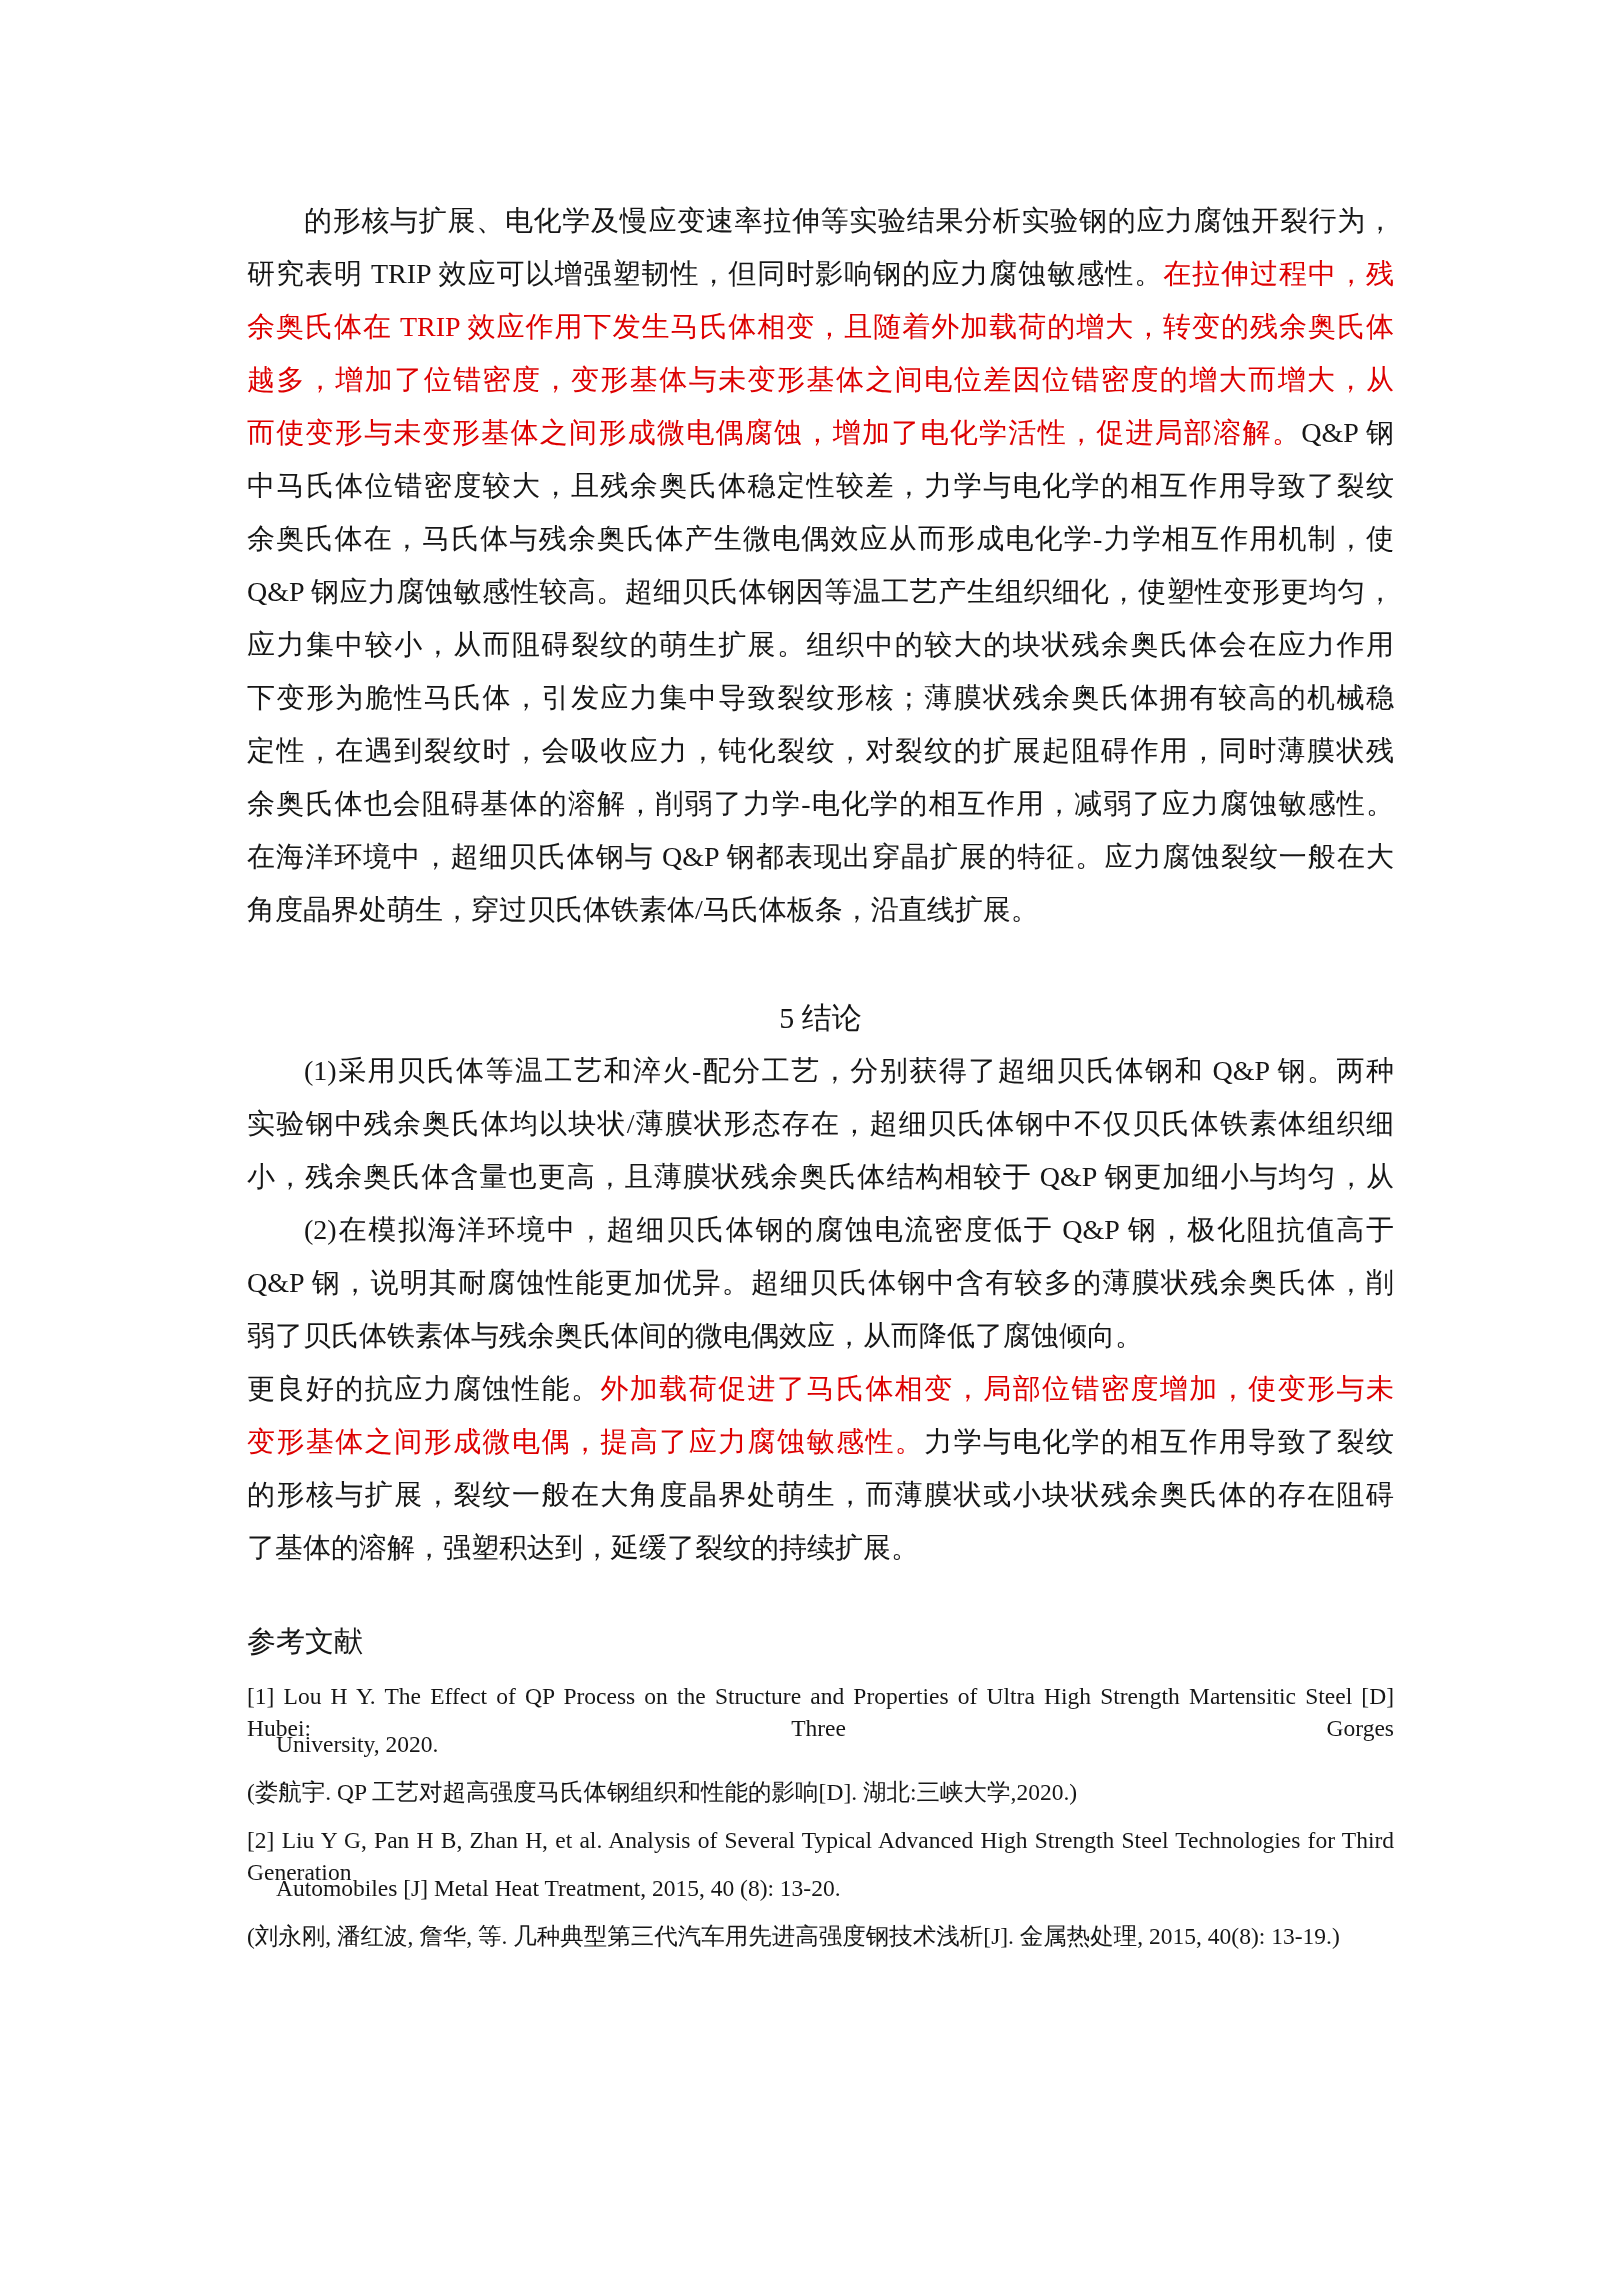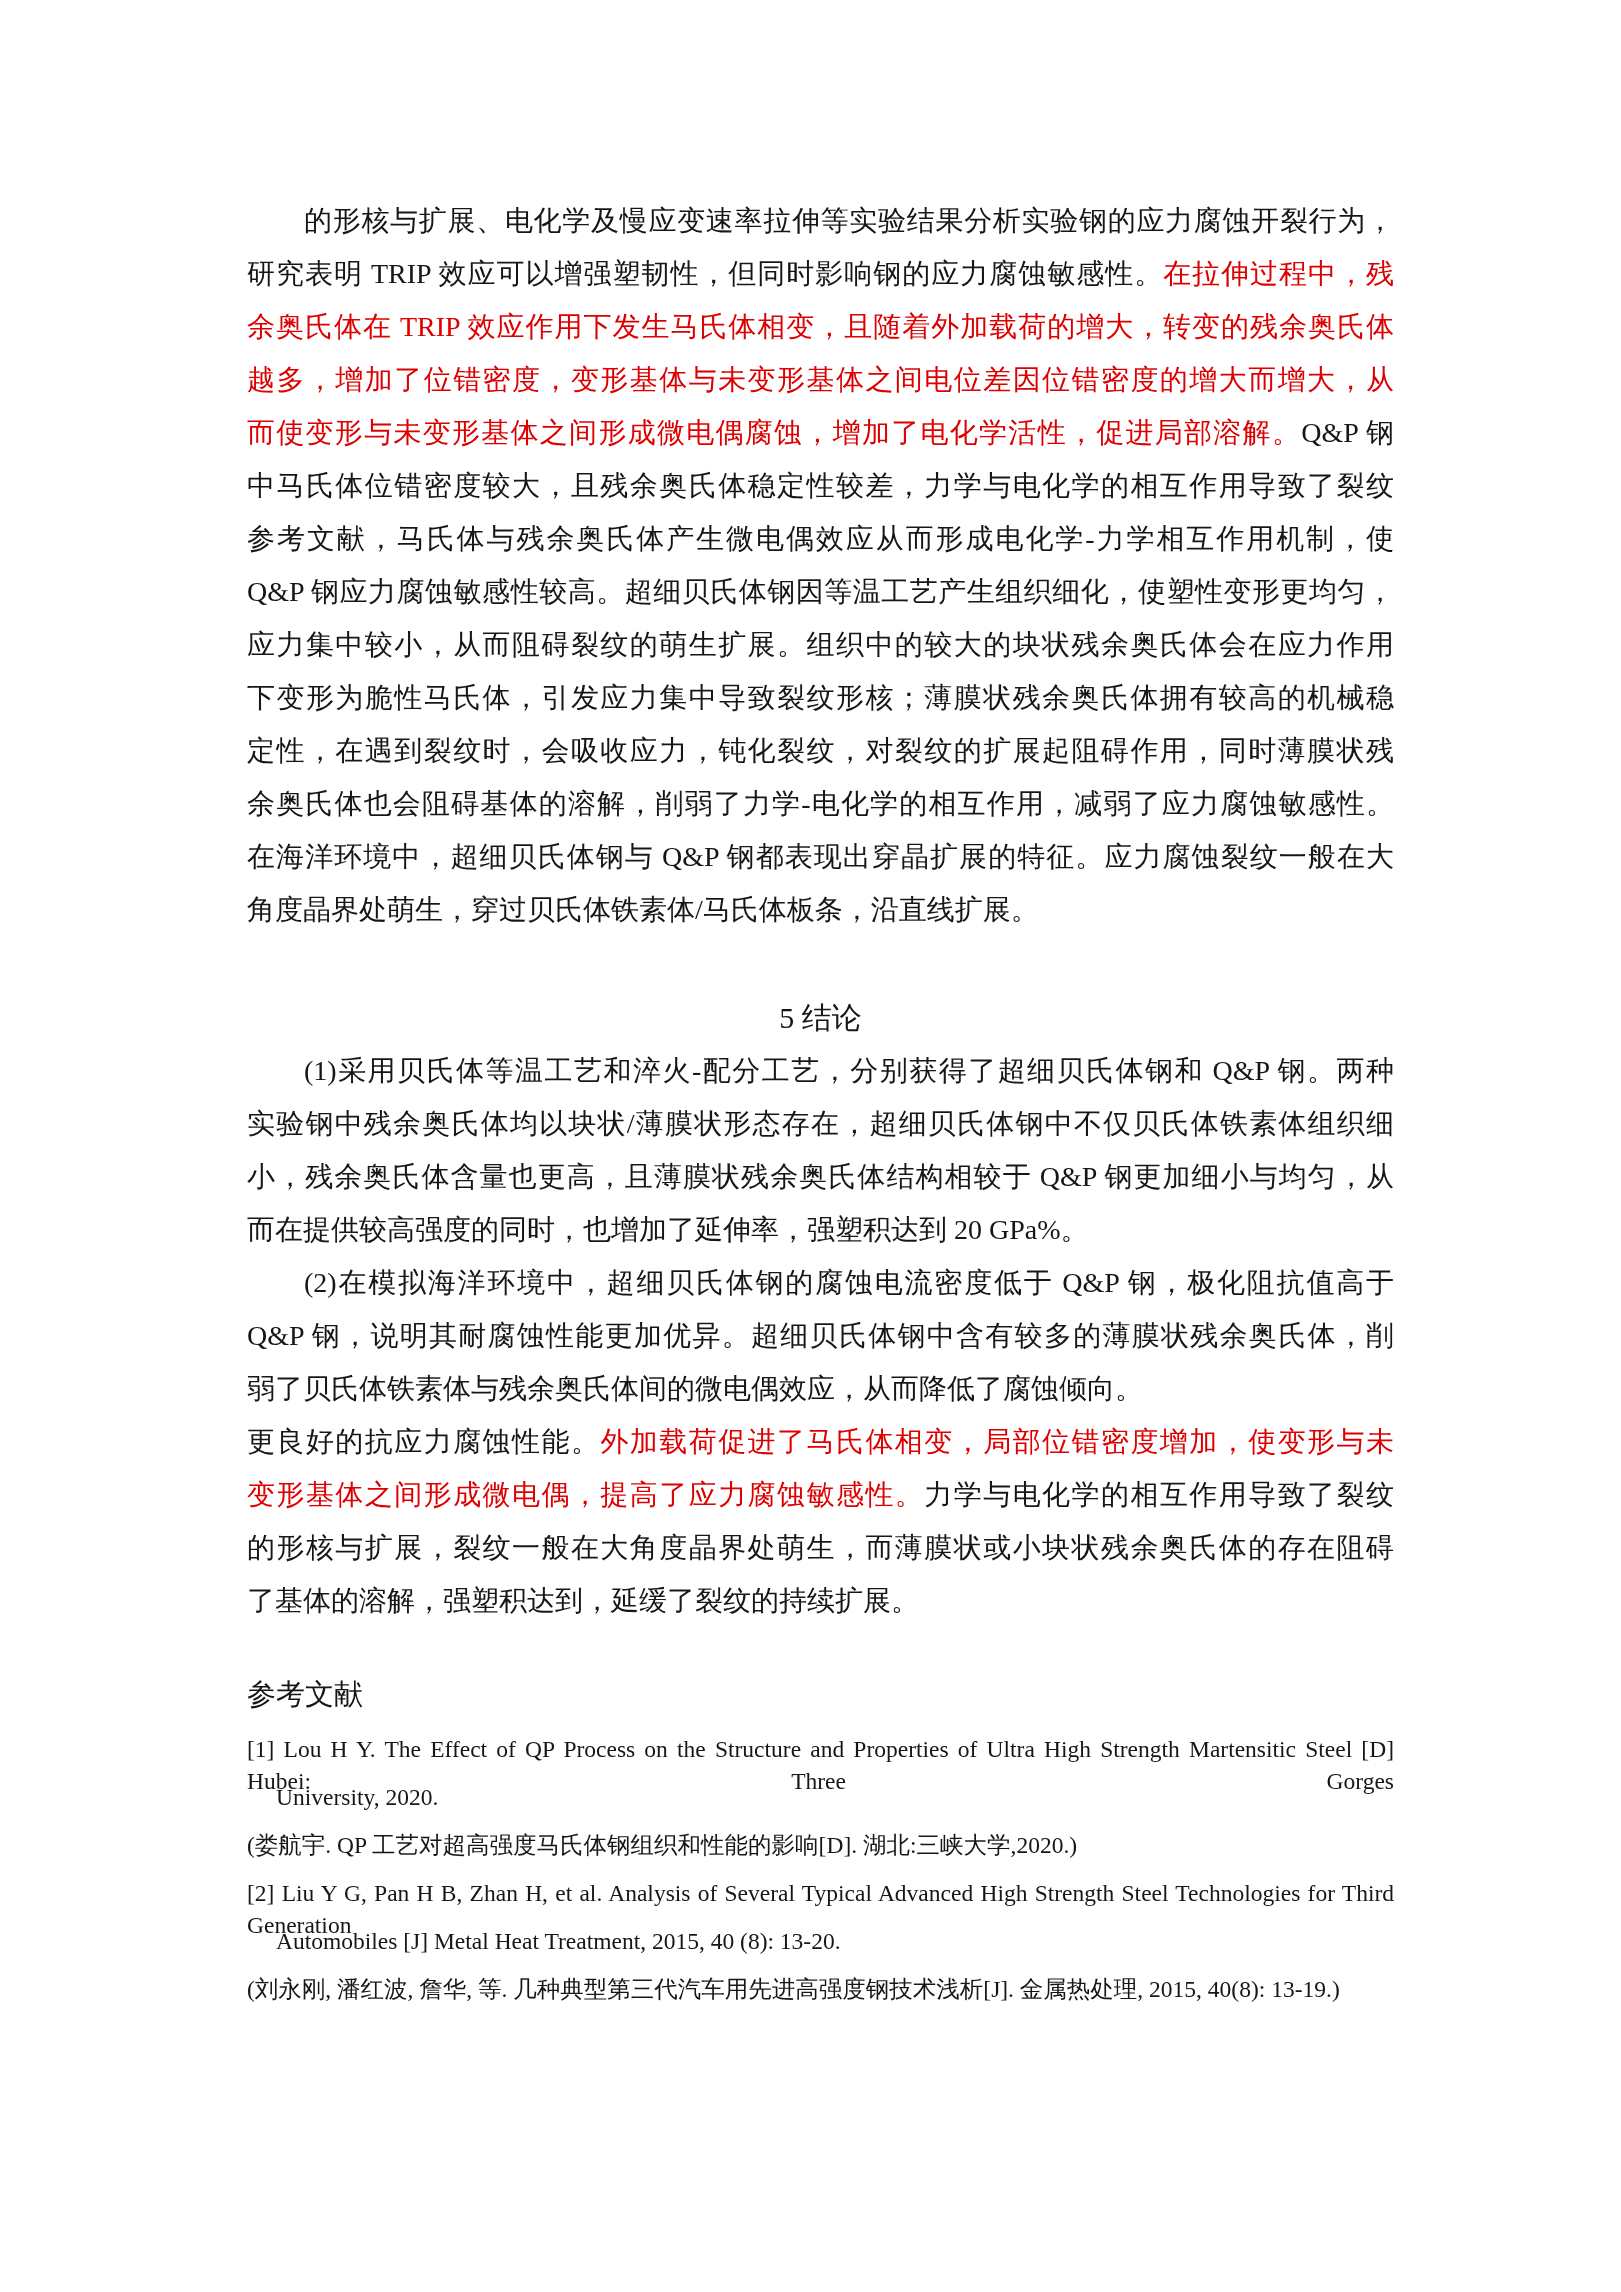--- a/index.html
+++ b/index.html
@@ -83,37 +83,36 @@
 <div class="page">
   <div class="content">
 
     <div>
       <div class="line indent"><span>的形核与扩展、电化学及慢应变速率拉伸等实验结果分析实验钢的应力腐蚀开裂行为，</span></div>
       <div class="line"><span>研究表明 TRIP 效应可以增强塑韧性，但同时影响钢的应力腐蚀敏感性。</span><span class="red">在拉伸过程中，残</span></div>
       <div class="line"><span class="red">余奥氏体在 TRIP 效应作用下发生马氏体相变，且随着外加载荷的增大，转变的残余奥氏体</span></div>
       <div class="line"><span class="red">越多，增加了位错密度，变形基体与未变形基体之间电位差因位错密度的增大而增大，从</span></div>
       <div class="line"><span class="red">而使变形与未变形基体之间形成微电偶腐蚀，增加了电化学活性，促进局部溶解。</span><span>Q&amp;P 钢</span></div>
       <div class="line"><span>中马氏体位错密度较大，且残余奥氏体稳定性较差，力学与电化学的相互作用导致了裂纹</span></div>
-      <div class="line"><span>参考文献，马氏体与残余奥氏体产生微电偶效应从而形成电化学-力学相互作用机制，使</span></div>
+      <div class="line"><span>余奥氏体在，马氏体与残余奥氏体产生微电偶效应从而形成电化学-力学相互作用机制，使</span></div>
       <div class="line"><span>Q&amp;P 钢应力腐蚀敏感性较高。超细贝氏体钢因等温工艺产生组织细化，使塑性变形更均匀，</span></div>
       <div class="line"><span>应力集中较小，从而阻碍裂纹的萌生扩展。组织中的较大的块状残余奥氏体会在应力作用</span></div>
       <div class="line"><span>下变形为脆性马氏体，引发应力集中导致裂纹形核；薄膜状残余奥氏体拥有较高的机械稳</span></div>
       <div class="line"><span>定性，在遇到裂纹时，会吸收应力，钝化裂纹，对裂纹的扩展起阻碍作用，同时薄膜状残</span></div>
       <div class="line"><span>余奥氏体也会阻碍基体的溶解，削弱了力学-电化学的相互作用，减弱了应力腐蚀敏感性。</span></div>
       <div class="line"><span>在海洋环境中，超细贝氏体钢与 Q&amp;P 钢都表现出穿晶扩展的特征。应力腐蚀裂纹一般在大</span></div>
       <div class="line last"><span>角度晶界处萌生，穿过贝氏体铁素体/马氏体板条，沿直线扩展。</span></div>
     </div>
 
     <div class="h-section">5 结论</div>
 
     <div>
       <div class="line indent"><span>(1)采用贝氏体等温工艺和淬火-配分工艺，分别获得了超细贝氏体钢和 Q&amp;P 钢。两种</span></div>
       <div class="line"><span>实验钢中残余奥氏体均以块状/薄膜状形态存在，超细贝氏体钢中不仅贝氏体铁素体组织细</span></div>
       <div class="line"><span>小，残余奥氏体含量也更高，且薄膜状残余奥氏体结构相较于 Q&amp;P 钢更加细小与均匀，从</span></div>
-      <div class="line last"><span>而在提供较高强度的同时，也增加了延伸率，强塑积达到 20 GPa%。</span></div>
     </div>
 
     <div>
       <div class="line indent"><span>(2)在模拟海洋环境中，超细贝氏体钢的腐蚀电流密度低于 Q&amp;P 钢，极化阻抗值高于</span></div>
       <div class="line"><span>Q&amp;P 钢，说明其耐腐蚀性能更加优异。超细贝氏体钢中含有较多的薄膜状残余奥氏体，削</span></div>
       <div class="line last"><span>弱了贝氏体铁素体与残余奥氏体间的微电偶效应，从而降低了腐蚀倾向。</span></div>
     </div>
 
     <div>
       <div class="line"><span>更良好的抗应力腐蚀性能。</span><span class="red">外加载荷促进了马氏体相变，局部位错密度增加，使变形与未</span></div>

